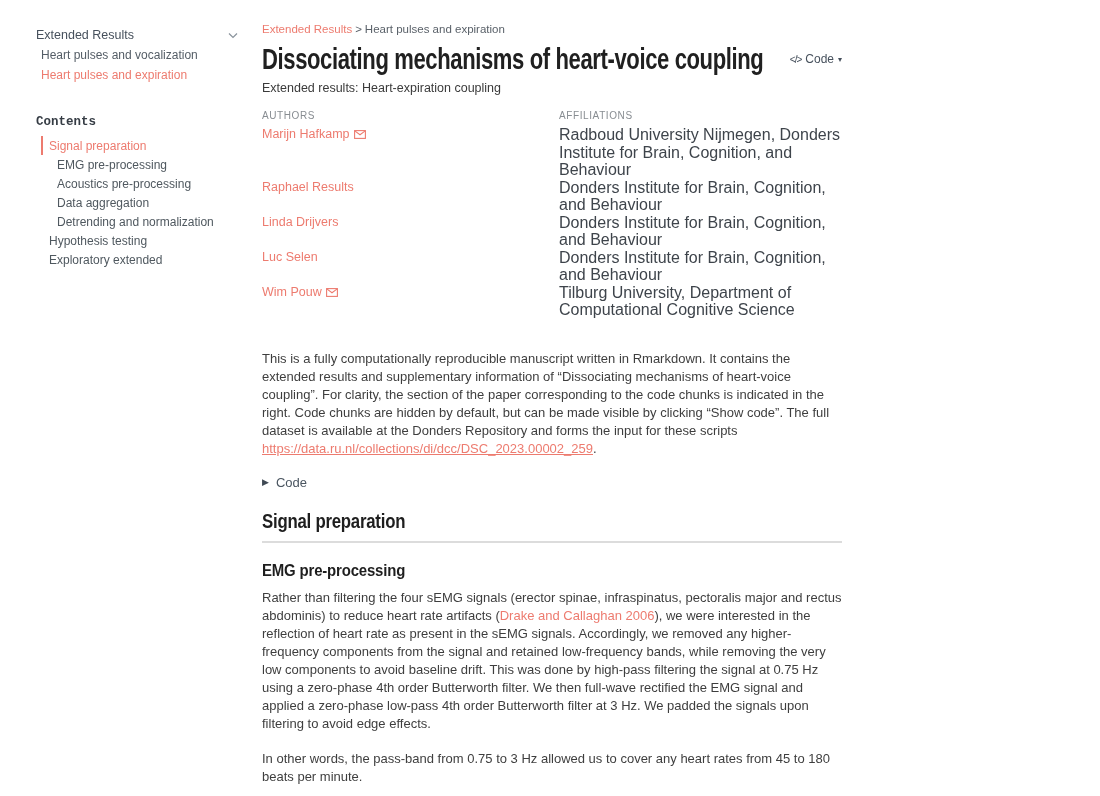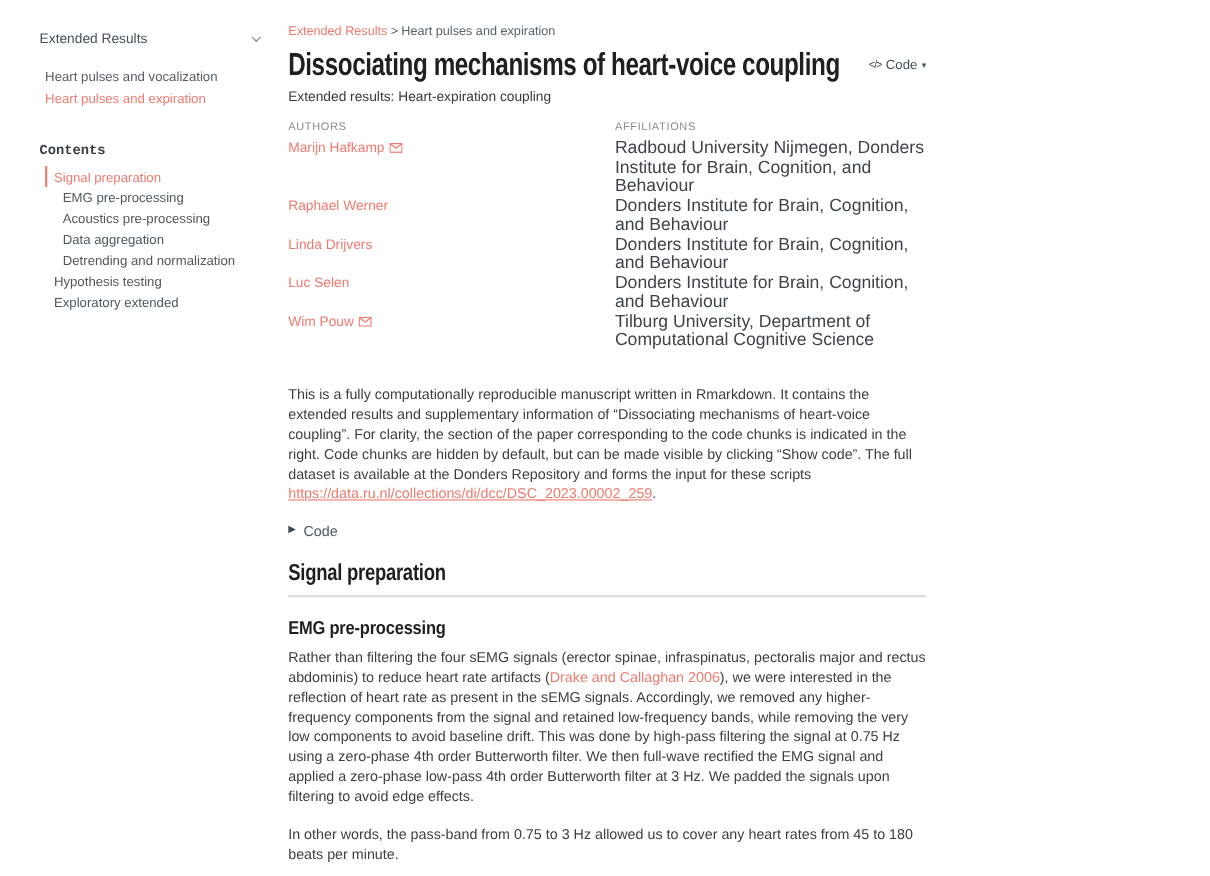--- a/index.html
+++ b/index.html
@@ -5,21 +5,21 @@
   * { margin:0; padding:0; box-sizing:border-box; }
   html,body { width:1100px; height:796px; background:#ffffff; overflow:hidden;
               font-family:"Liberation Sans", sans-serif; }
   .page { position:relative; width:991px; height:796px; }
 
   
   .sidebar { position:absolute; left:36px; top:28px; width:210px; }
   .sb-section-header { display:flex; align-items:center; justify-content:space-between;
       color:#46505c; font-size:12.5px; cursor:pointer; }
   .sb-chevron { color:#8a939c; margin-right:8px; }
-  .sb-links { margin-top:18px; }
+  .sb-links { margin-top:3px; }
   .sb-link { font-size:12px; color:#545d66; padding:3px 0 3px 5px; cursor:pointer; }
   .sb-link.active { color:#ed7b6f; }
   .toc { margin-top:30px; }
   .toc-title { font-size:12.5px; font-weight:bold; color:#353c44; margin-bottom:7px;font-family:Liberation Mono, monospace; }
   .toc-list { margin-left:5px; }
   .toc-item { font-size:12px; color:#4f585f; border-left:2px solid transparent;
       padding:2.5px 0 2.5px 6px; cursor:pointer; }
   .toc-item.lvl2 { padding-left:14px; }
   .toc-item.active { color:#ed7b6f; border-left-color:#ed7b6f; }
 
@@ -111,21 +111,21 @@
     <div class="byline">
       <div class="by-label">AUTHORS</div>
       <div class="by-label">AFFILIATIONS</div>
 
       <a class="author"><span>Marijn Hafkamp</span><span class="env-icon"><svg width="12" height="9" viewBox="0 0 12 9">
               <rect x="0.6" y="0.6" width="10.8" height="7.8" fill="none" stroke="#ed7b6f" stroke-width="1.1"></rect>
               <polyline points="0.8,0.9 6,4.7 11.2,0.9" fill="none" stroke="#ed7b6f" stroke-width="1.1"></polyline>
             </svg></span></a>
       <div class="affil">Radboud University Nijmegen, Donders Institute for Brain, Cognition, and Behaviour</div>
 
-      <a class="author">Raphael Werner</a>
+      <a class="author">Raphael Results</a>
       <div class="affil">Donders Institute for Brain, Cognition, and Behaviour</div>
 
       <a class="author">Linda Drijvers</a>
       <div class="affil">Donders Institute for Brain, Cognition, and Behaviour</div>
 
       <a class="author">Luc Selen</a>
       <div class="affil">Donders Institute for Brain, Cognition, and Behaviour</div>
 
       <a class="author"><span>Wim Pouw</span><span class="env-icon"><svg width="12" height="9" viewBox="0 0 12 9">
               <rect x="0.6" y="0.6" width="10.8" height="7.8" fill="none" stroke="#ed7b6f" stroke-width="1.1"></rect>

